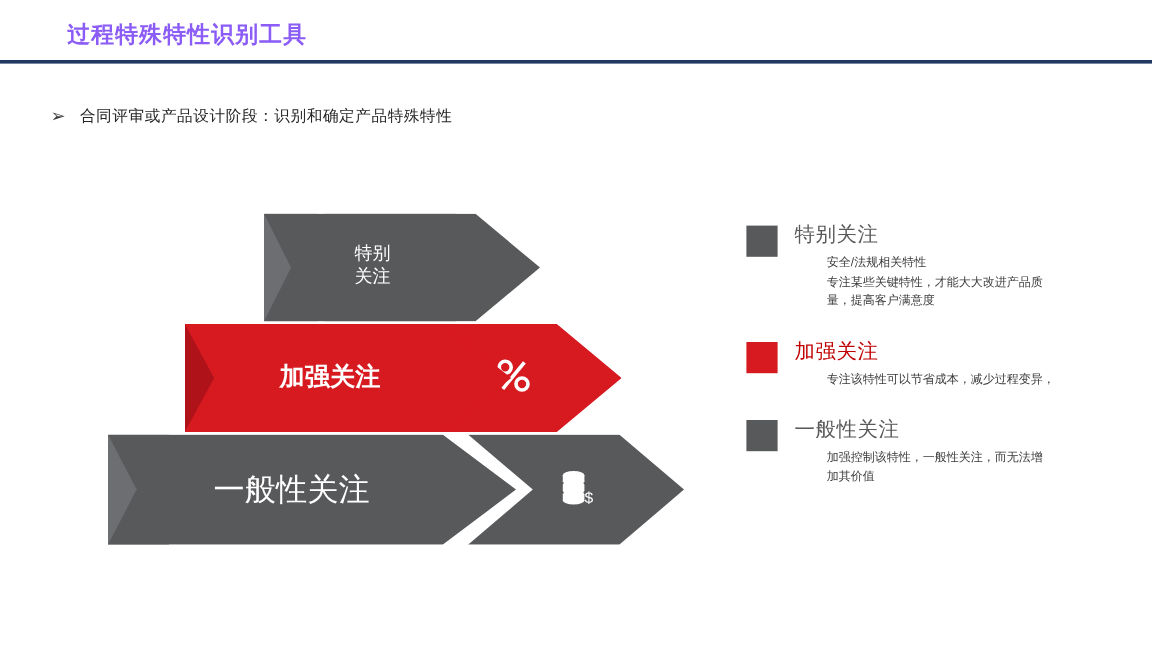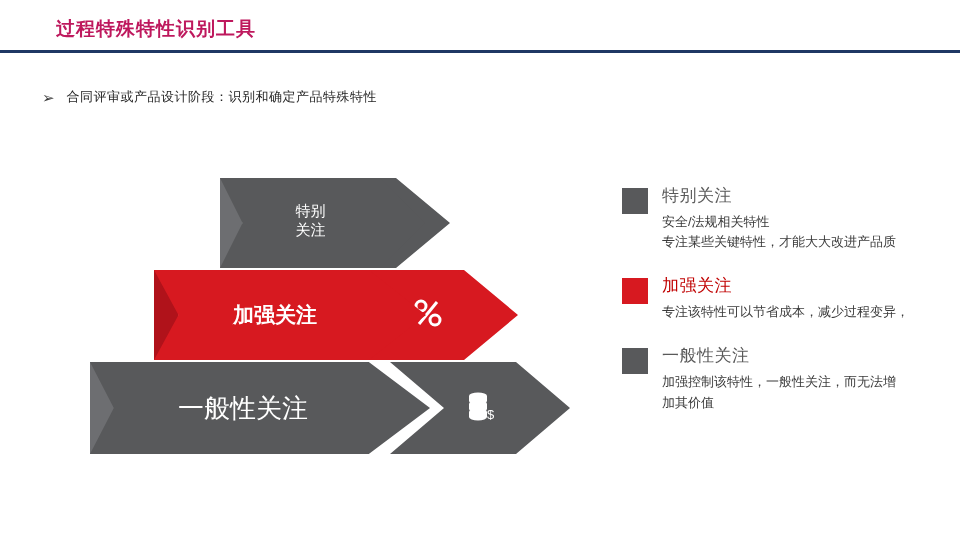--- a/index.html
+++ b/index.html
@@ -9,21 +9,21 @@
     font-family:"Liberation Sans","DejaVu Sans",sans-serif;
     overflow:hidden;
     position:relative;
   }
   
   .slide-title{
     position:absolute;
     left:56px; top:16px;
     font-size:19px;
     font-weight:bold;
-    color:#be185d;
+    color:#8b5cf6;
     letter-spacing:1px;
   }
   .title-rule{
     position:absolute;
     left:0; top:50px;
     width:960px; height:3px;
     background:#1f3864;
   }
   
   .bullet-row{
@@ -136,23 +136,24 @@
     flex:0 0 26px;
     margin-right:14px;
     margin-top:4px;
   }
   .legend-heading{
     font-size:17px;
     margin-bottom:5px;
     letter-spacing:0.5px;
   }
   .legend-body{
-    font-size:13px;
+    font-size:10px;
     color:#3b3b3b;
     line-height:1.55;
+    margin-left:27px;
   }
   .legend-body div{white-space:nowrap;}
 </style>
 </head>
 <body>
 
 <div class="title-rule"></div>
 <div class="slide-title">过程特殊特性识别工具</div>
 
 <div class="bullet-row">
@@ -219,20 +220,21 @@
 
 <div class="legend">
 
   <div class="legend-item">
     <div class="legend-swatch" style="background:#58595b"></div>
     <div>
       <div class="legend-heading" style="color:#595959">特别关注</div>
       <div class="legend-body">
         <div>安全/法规相关特性</div>
         <div>专注某些关键特性，才能大大改进产品质</div>
+        <div>量，提高客户满意度</div>
       </div>
     </div>
   </div>
 
   <div class="legend-item">
     <div class="legend-swatch" style="background:#d71920"></div>
     <div>
       <div class="legend-heading" style="color:#c00000">加强关注</div>
       <div class="legend-body">
         <div>专注该特性可以节省成本，减少过程变异，</div>

